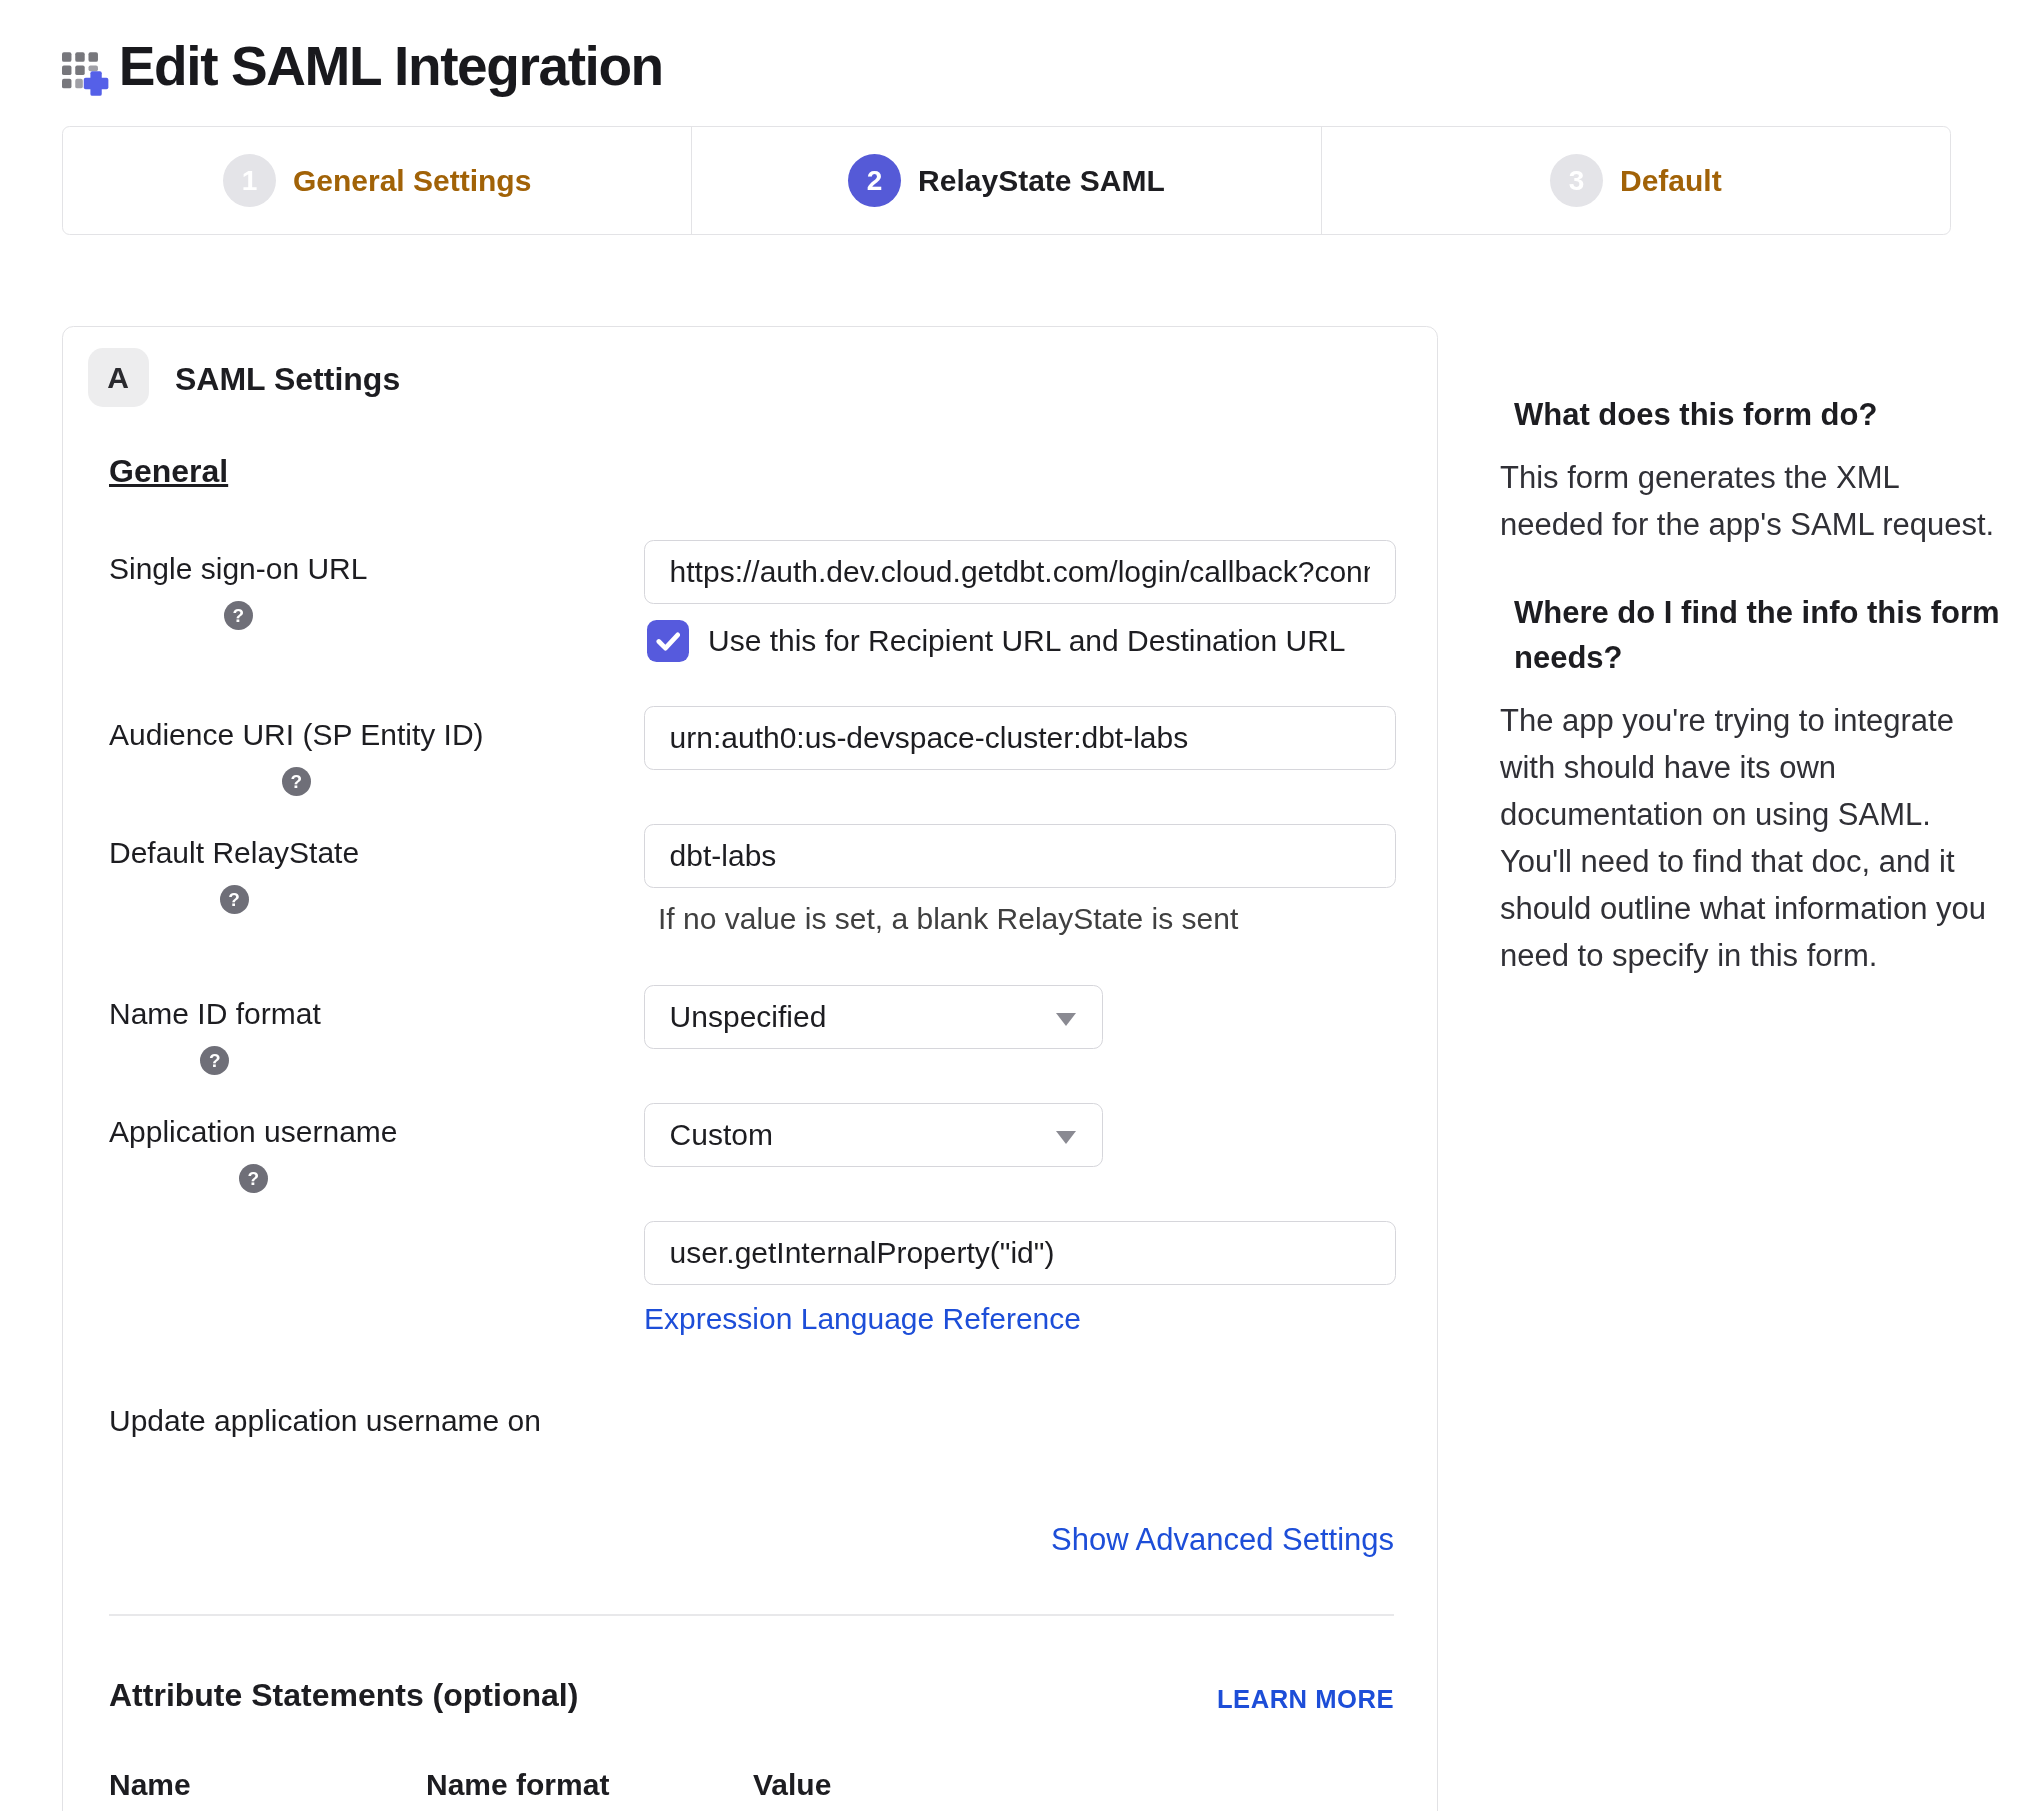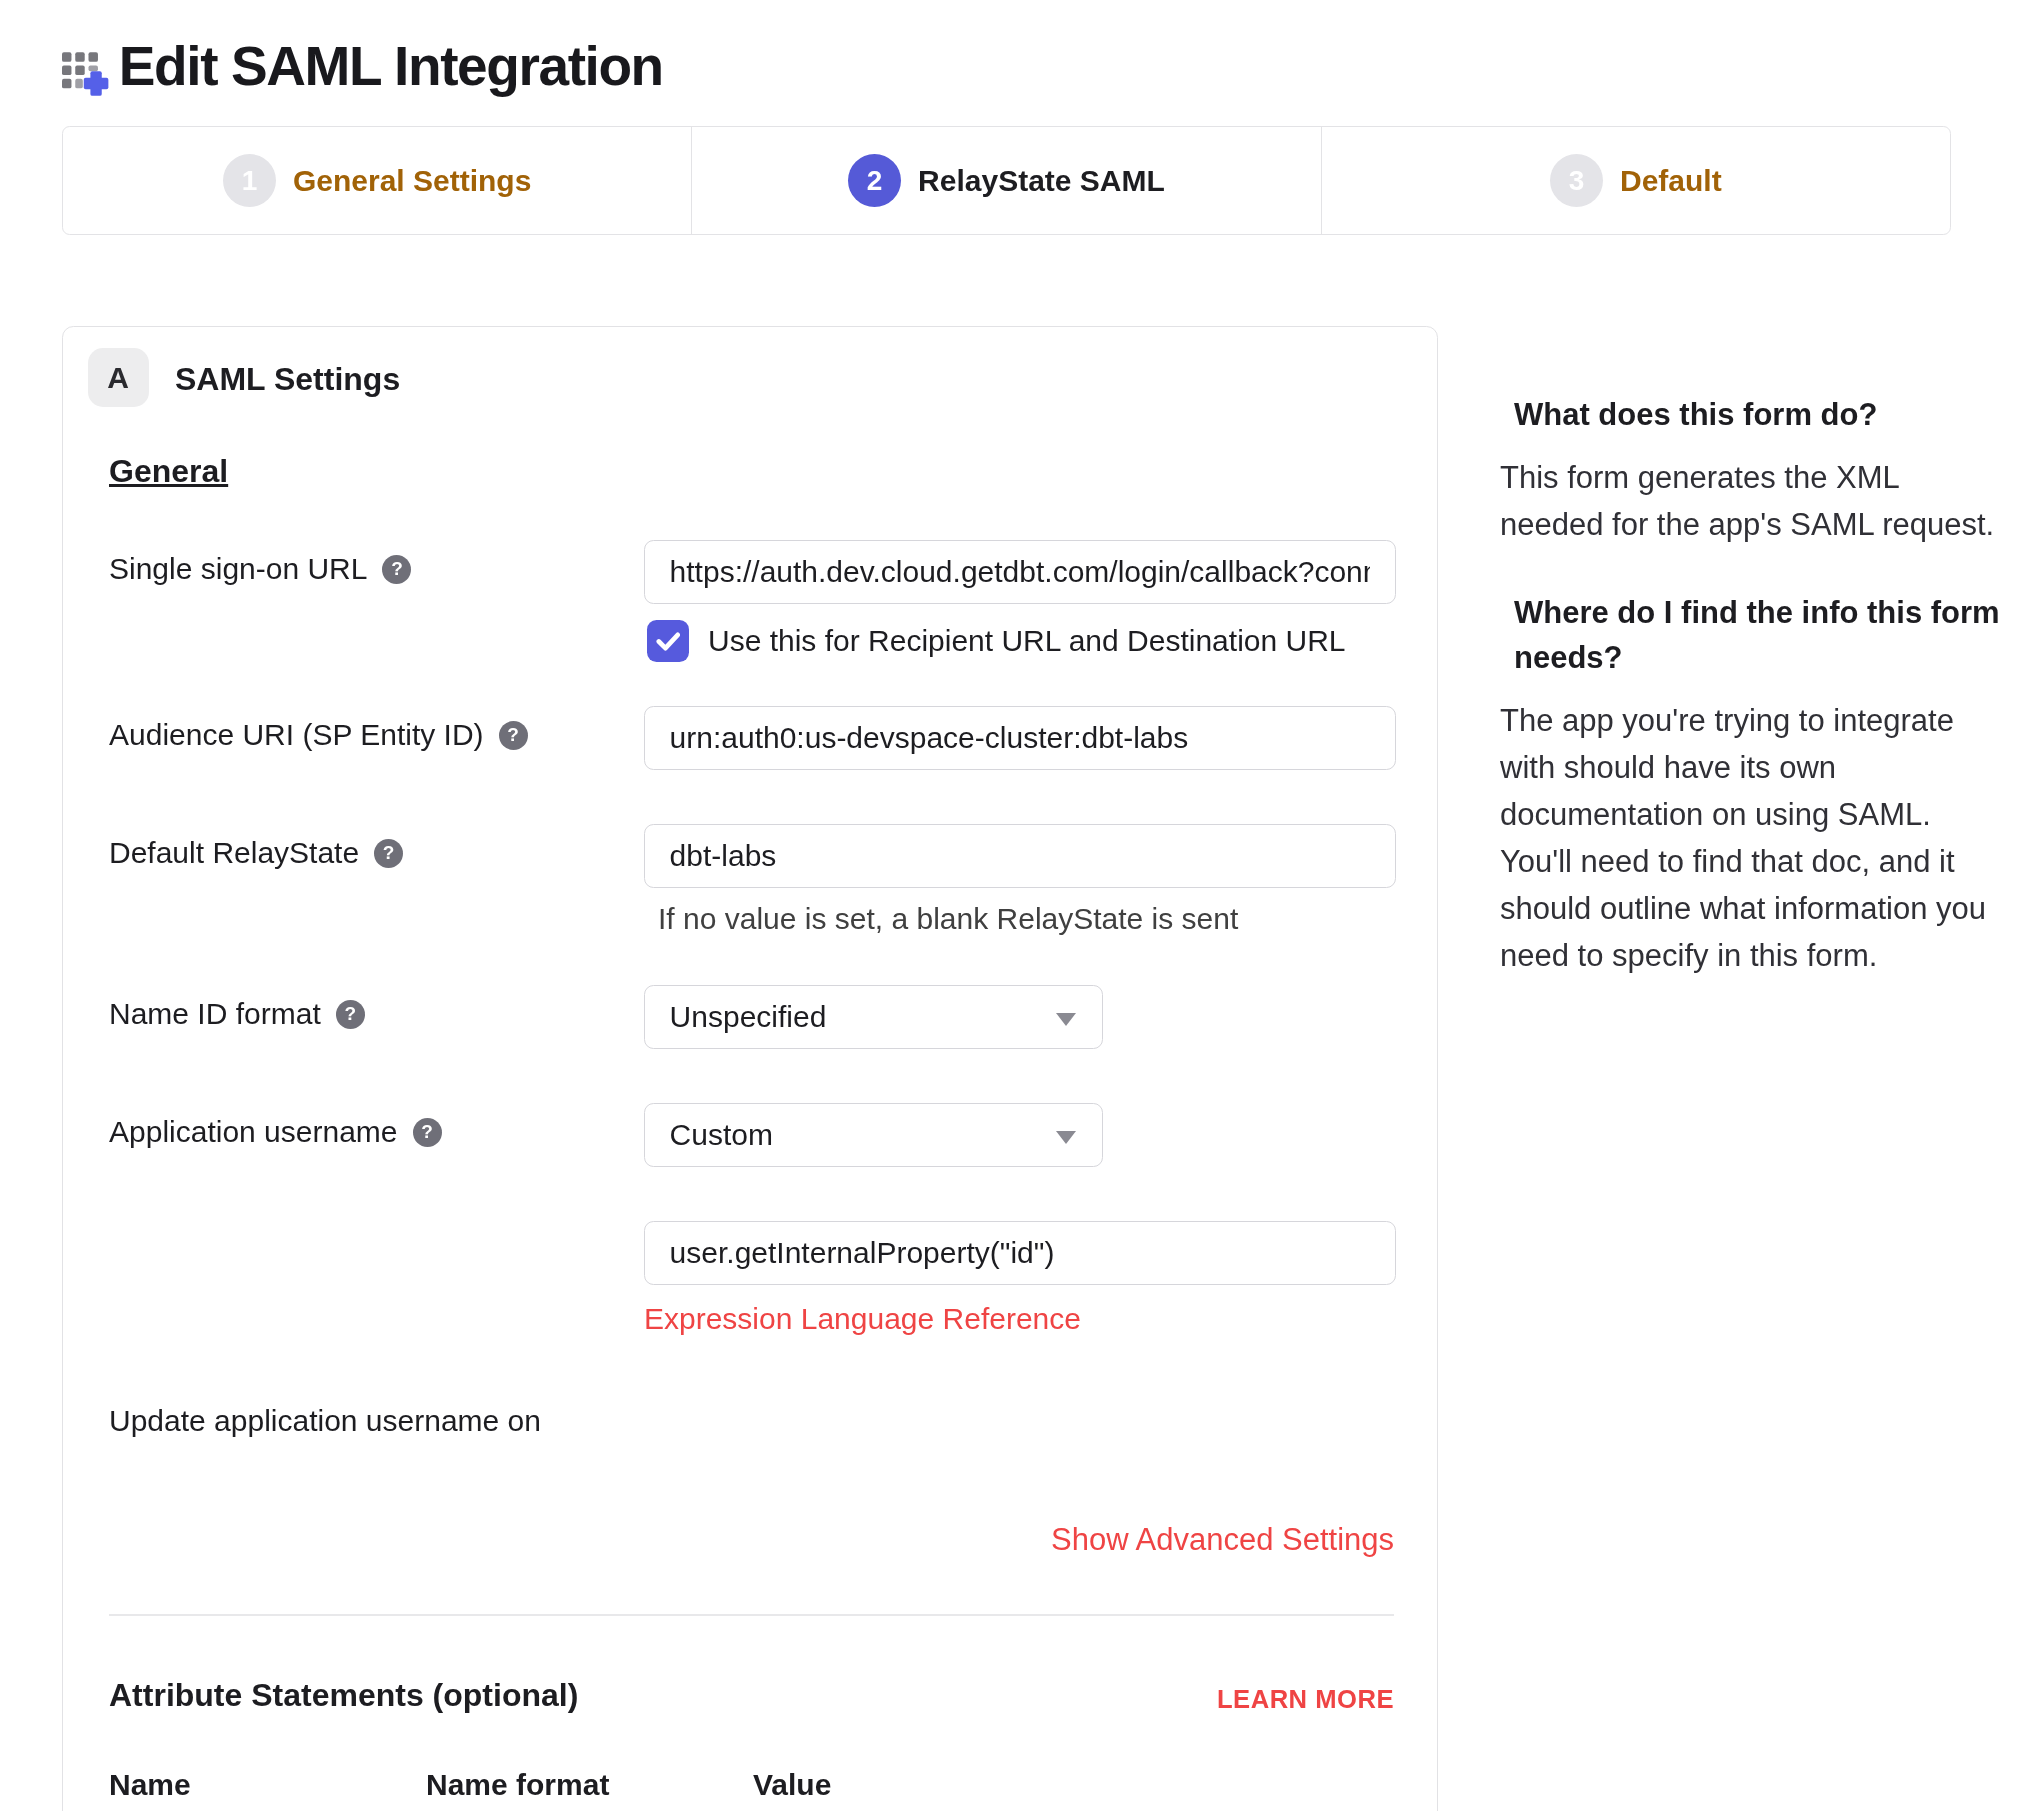--- a/index.html
+++ b/index.html
@@ -75,20 +75,21 @@
   }
   .group-heading { font-size: 32px; font-weight: 700; color: #1d1d21; }
   .heading-general { position: absolute; left: 46px; top: 126px; text-decoration: underline; }
 
   
   .f-label {
     position: absolute; left: 46px;
     font-size: 30px; color: #1d1d21;
     display: flex; align-items: center; gap: 15px;
     white-space: nowrap;
+    flex-direction: column;
   }
   .help-icon {
     width: 29px; height: 29px; border-radius: 50%;
     background: #6f6f78; color: #fff;
     font-size: 19px; font-weight: 700;
     display: inline-flex; align-items: center; justify-content: center;
     flex: 0 0 auto;
   }
   .t-input {
     position: absolute; left: 581px;
@@ -126,21 +127,21 @@
     background: #565add;
     display: flex; align-items: center; justify-content: center;
     flex: 0 0 auto;
   }
   .checkbox svg { width: 24.6px; height: 21px; }
   .checkbox-label { font-size: 30px; color: #1d1d21; white-space: nowrap; }
   .hint {
     position: absolute; left: 595px;
     font-size: 30px; color: #404040; white-space: nowrap;
   }
-  .link { color: #ef4444; font-size: 30px; text-decoration: none; cursor: pointer; white-space: nowrap; text-align: right; }
+  .link { color: #1d4ed8; font-size: 30px; text-decoration: none; cursor: pointer; white-space: nowrap; text-align: right; }
   .el-link { position: absolute; left: 581px; }
   .advanced-link {
     position: absolute; right: 43px;
     font-size: 31px; font-weight: 500;
   }
   .divider {
     position: absolute; left: 46px; right: 43px; height: 1.9px;
     background: #e8e8ea;
   }
   .attr-heading { position: absolute; left: 46px; }

